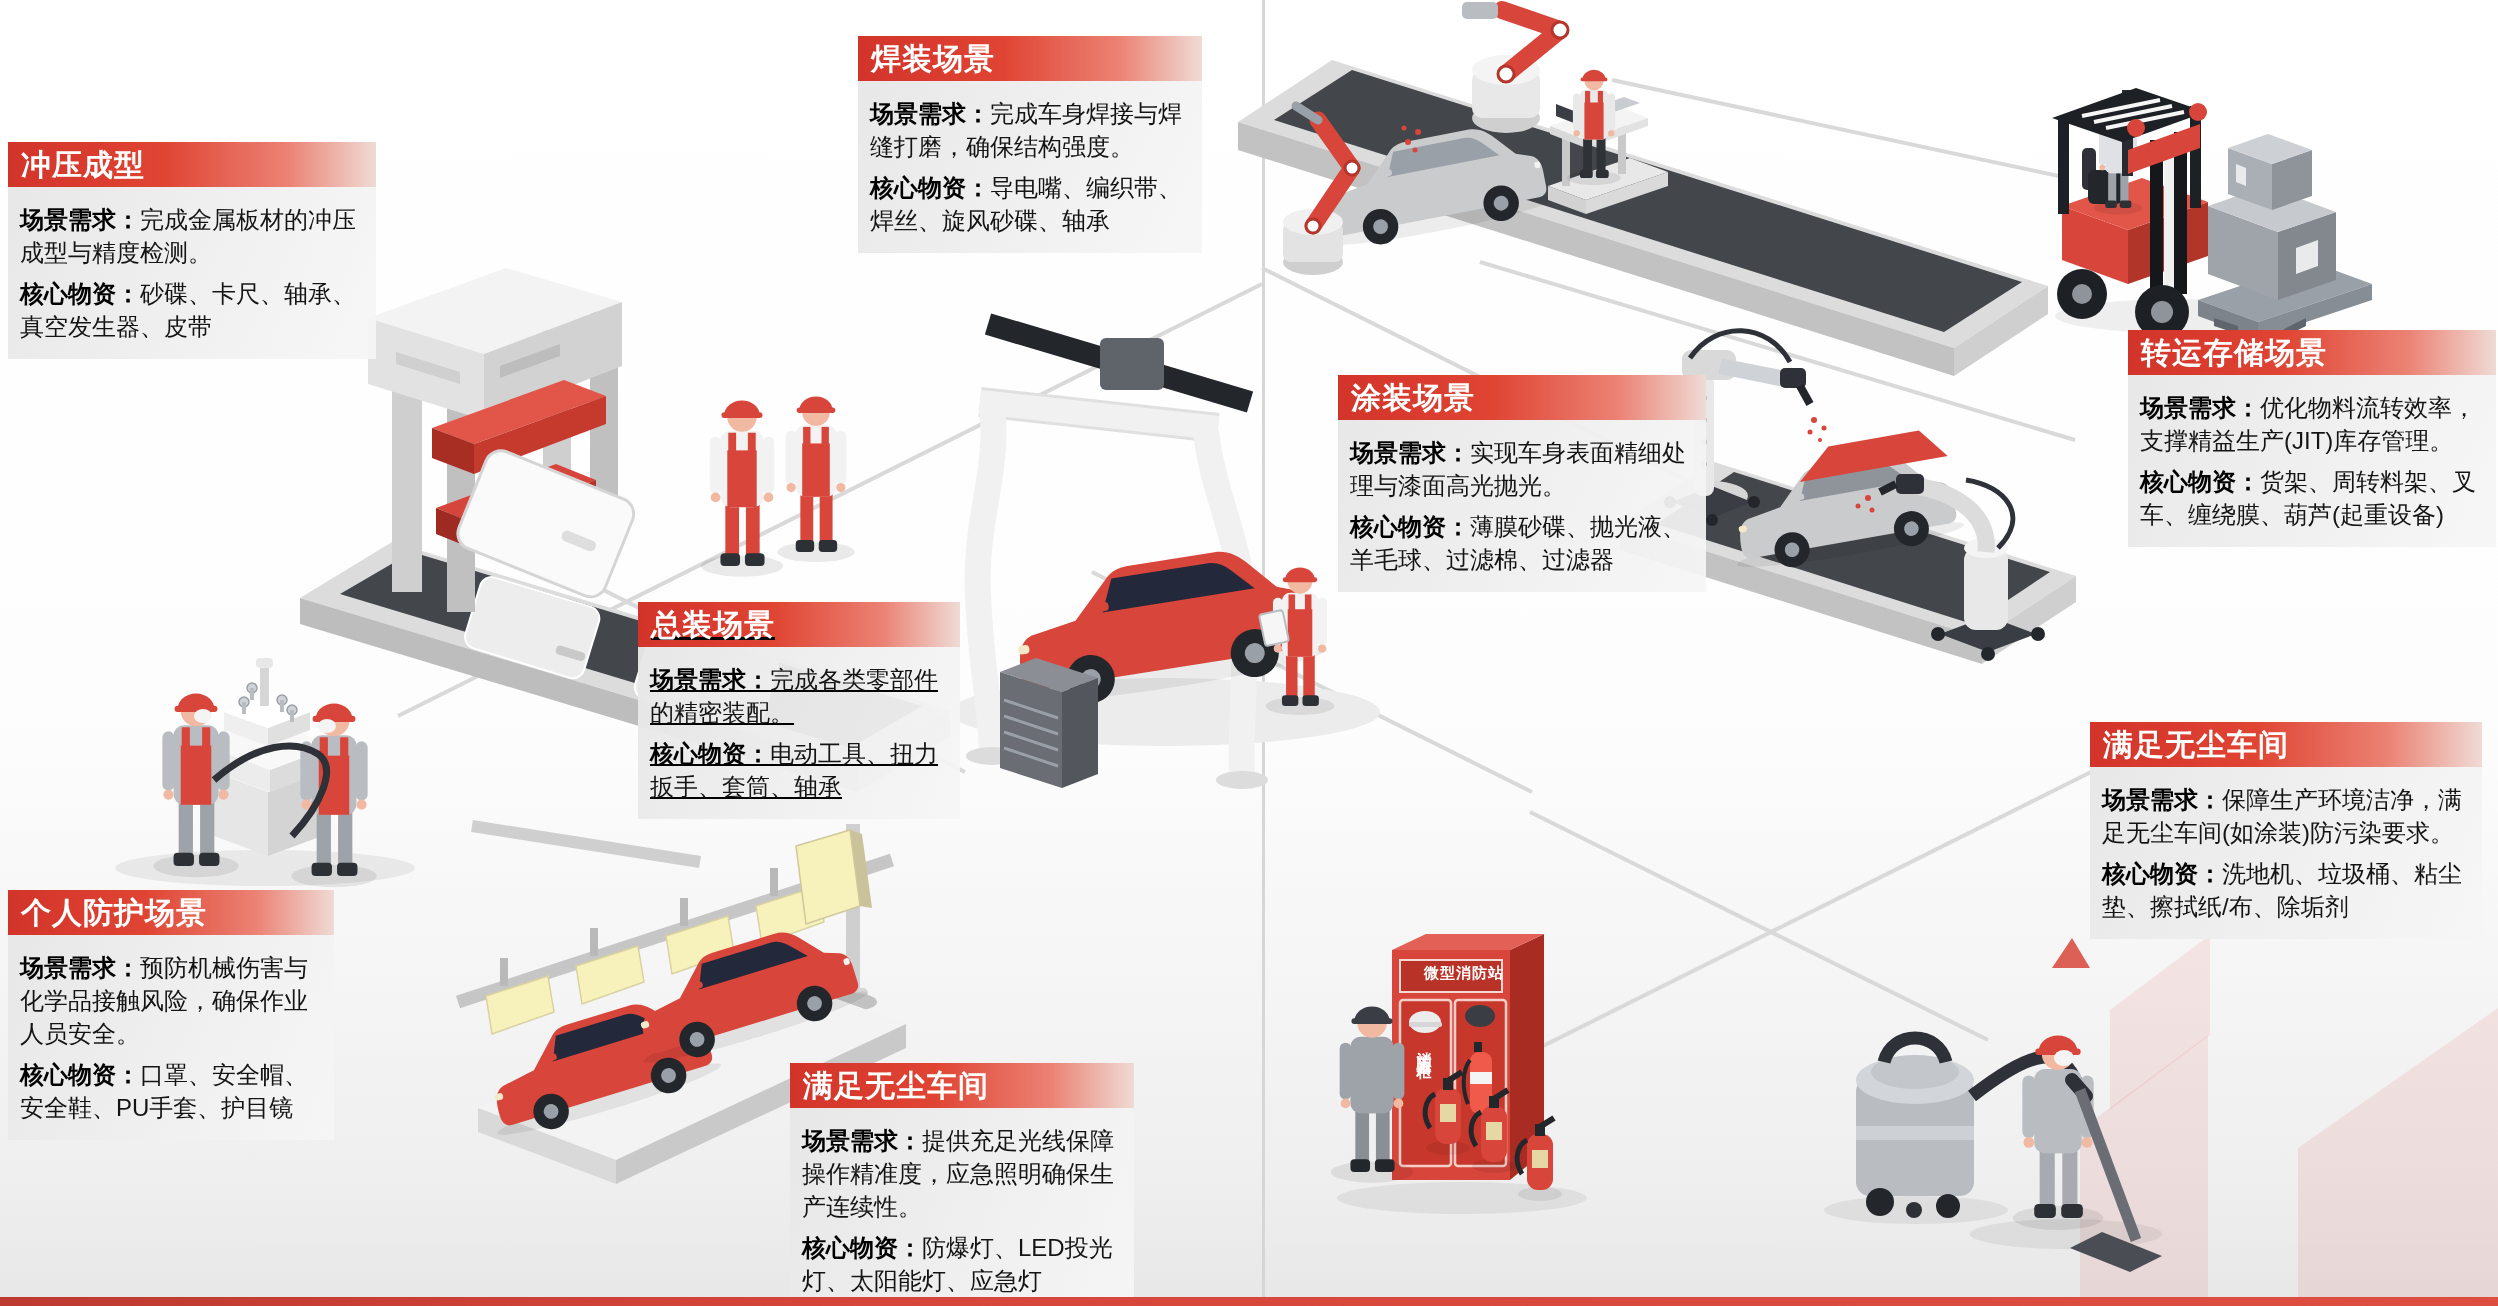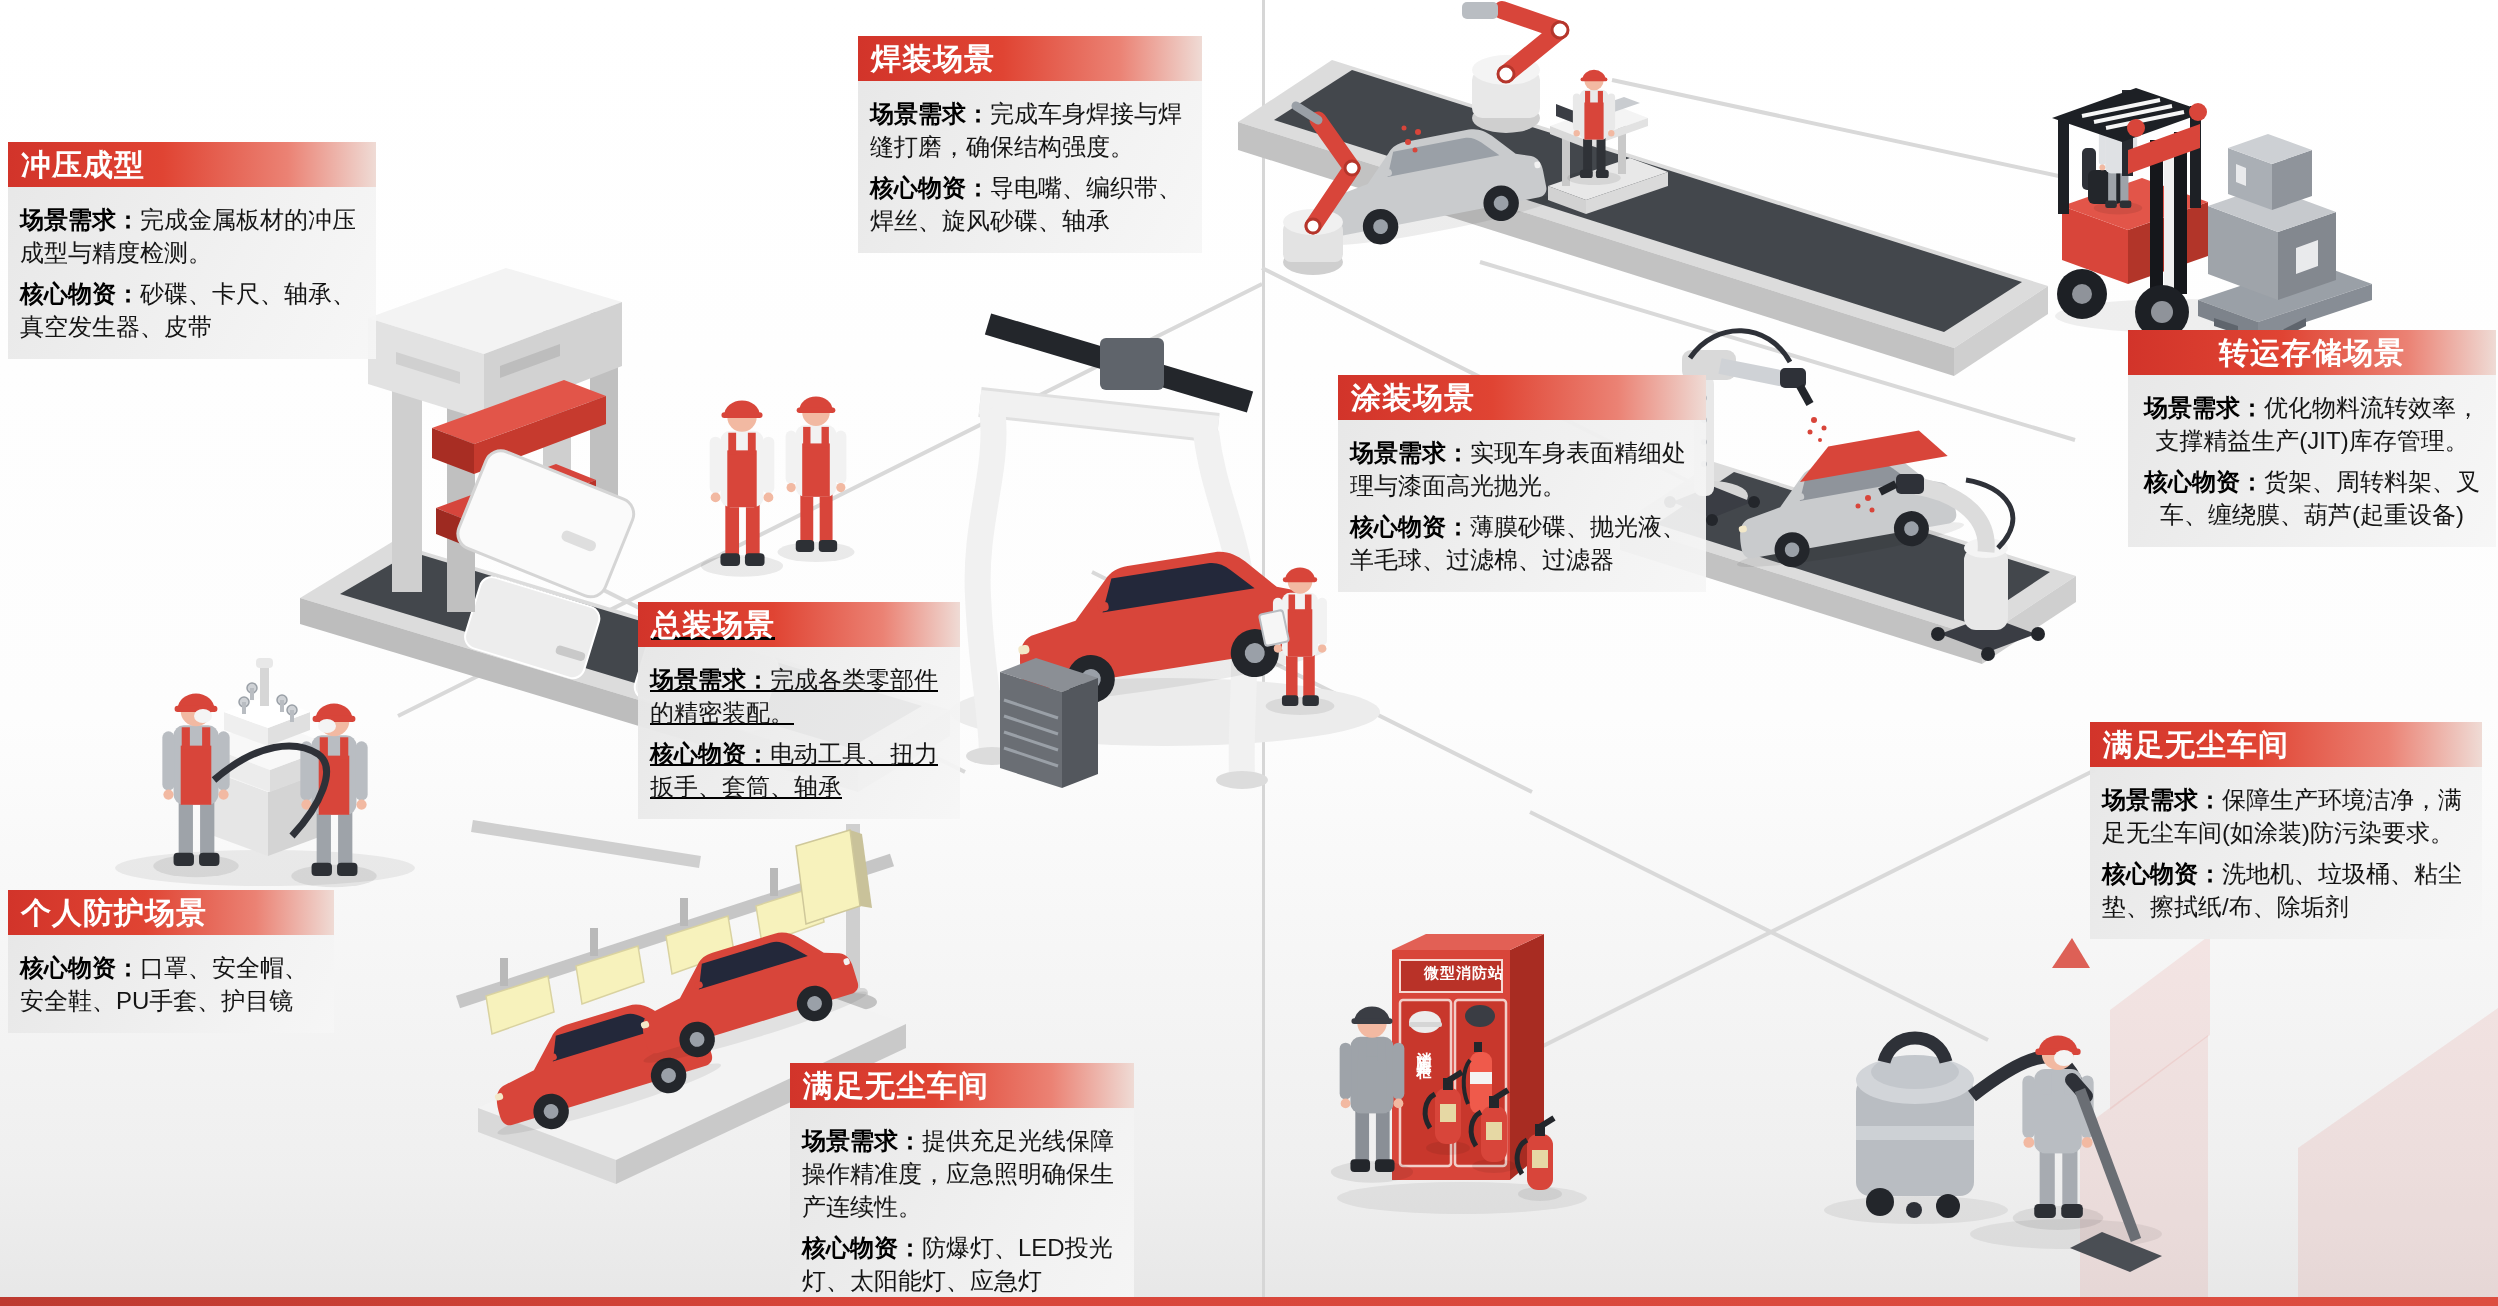--- a/index.html
+++ b/index.html
@@ -441,31 +441,32 @@
   </section>
 
   <section class="card" style="left:1338px;top:375px;width:368px;">
     <div class="card-title">涂装场景</div>
     <div class="card-body">
       <p><b>场景需求：</b><span>实现车身表面精细处理与漆面高光抛光。</span></p>
       <p><b>核心物资：</b><span>薄膜砂碟、抛光液、羊毛球、过滤棉、过滤器</span></p>
     </div>
   </section>
 
-  <section class="card" style="left:2128px;top:330px;width:368px;text-align:center;">
+  <section class="card" style="left:2128px;top:330px;width:368px;">
     <div class="card-title">转运存储场景</div>
     <div class="card-body">
       <p><b>场景需求：</b><span>优化物料流转效率，支撑精益生产(JIT)库存管理。</span></p>
       <p><b>核心物资：</b><span>货架、周转料架、叉车、缠绕膜、葫芦(起重设备)</span></p>
     </div>
   </section>
 
   <section class="card" style="left:8px;top:890px;width:326px;">
     <div class="card-title">个人防护场景</div>
     <div class="card-body">
+      <p><b>场景需求：</b><span>预防机械伤害与化学品接触风险，确保作业人员安全。</span></p>
       <p><b>核心物资：</b><span>口罩、安全帽、安全鞋、PU手套、护目镜</span></p>
     </div>
   </section>
 
   <section class="card" style="left:790px;top:1063px;width:344px;">
     <div class="card-title">满足无尘车间</div>
     <div class="card-body">
       <p><b>场景需求：</b><span>提供充足光线保障操作精准度，应急照明确保生产连续性。</span></p>
       <p><b>核心物资：</b><span>防爆灯、LED投光灯、太阳能灯、应急灯</span></p>
     </div>

